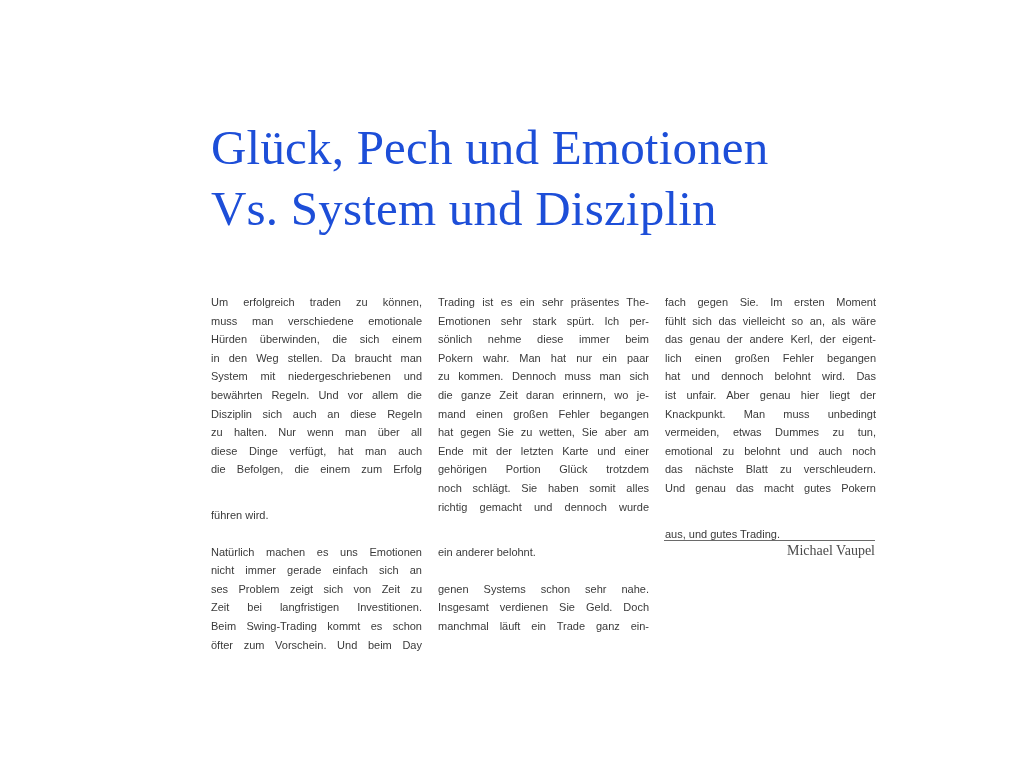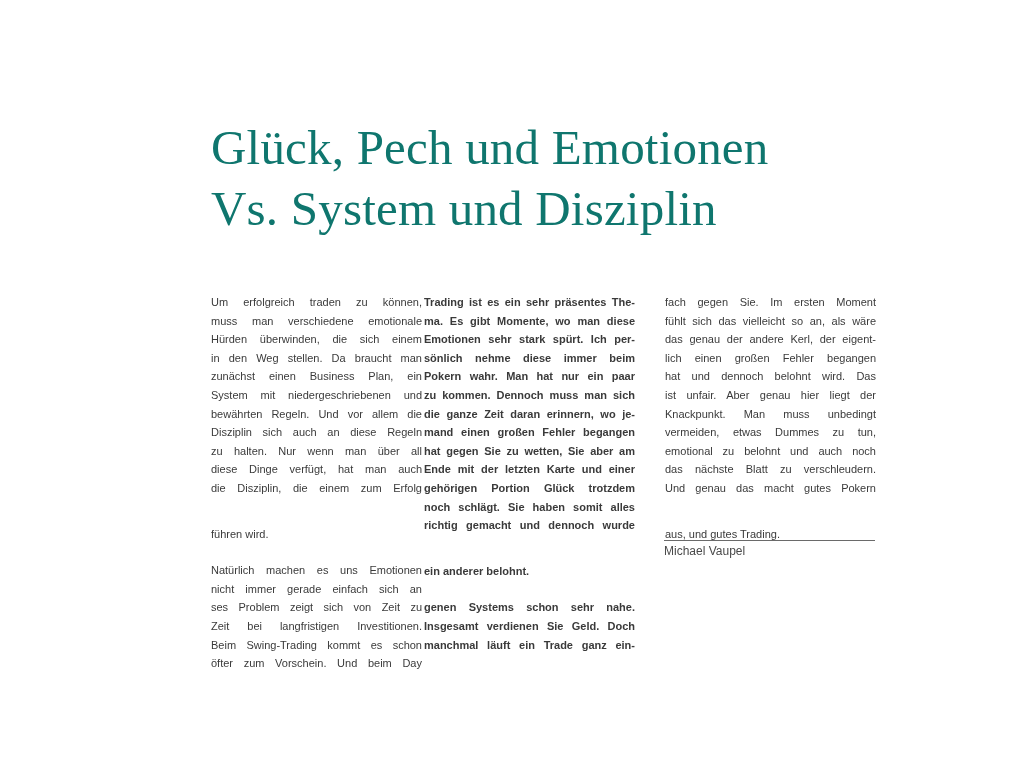--- a/index.html
+++ b/index.html
@@ -16,21 +16,21 @@
     }
     .title {
       position: absolute;
       left: 211px;
       top: 117px;
       margin: 0;
       font-family: "Liberation Serif", "DejaVu Serif", serif;
       font-weight: normal;
       font-size: 49px;
       line-height: 61px;
-      color: #0f766e;
+      color: #1d4ed8;
       letter-spacing: 0.2px;
     }
     .title span { display: block; white-space: nowrap; }
     .col {
       position: absolute;
       top: 293px;
       width: 211px;
       font-family: "Liberation Sans", "DejaVu Sans", sans-serif;
       font-size: 11px;
       line-height: 18.6px;
@@ -42,79 +42,77 @@
     .col p + p { margin-top: 18px; }
     .line {
       display: block;
       text-align: justify;
       text-align-last: justify;
       white-space: nowrap;
       height: 18.6px;
     }
     .line.last { text-align-last: left; margin-top: 27px; }
     .col1 { left: 211px; }
-    .col2 { left: 424px; font-weight: bold; }
+    .col2 { left: 438px; }
     .col3 { left: 665px; }
     .rule {
       position: absolute;
       left: 664px;
       top: 540px;
       width: 211px;
       height: 0;
       border-top: 1px solid #6a6a6a;
     }
     .signature {
       position: absolute;
       left: 664px;
       top: 543px;
       width: 211px;
-      text-align: left;
-      font-family: Liberation Sans, sans-serif;
-      font-size: 12px;
+      text-align: right;
+      font-family: Liberation Serif, serif;
+      font-size: 14px;
       line-height: 16px;
       color: #4a4a4a;
     }
   </style>
 </head>
 <body>
 
 <h1 class="title">
   <span>Glück, Pech und Emotionen</span>
   <span>Vs. System und Disziplin</span>
 </h1>
 
 <div class="col col1">
   <p>
     <span class="line">Um erfolgreich traden zu können,</span>
     <span class="line">muss man verschiedene emotionale</span>
     <span class="line">Hürden überwinden, die sich einem</span>
     <span class="line">in den Weg stellen. Da braucht man</span>
-    <span class="line">zunächst einen Business Plan, ein</span>
     <span class="line">System mit niedergeschriebenen und</span>
     <span class="line">bewährten Regeln. Und vor allem die</span>
     <span class="line">Disziplin sich auch an diese Regeln</span>
     <span class="line">zu halten. Nur wenn man über all</span>
     <span class="line">diese Dinge verfügt, hat man auch</span>
-    <span class="line">die Disziplin, die einem zum Erfolg</span>
+    <span class="line">die Befolgen, die einem zum Erfolg</span>
     <span class="line last">führen wird.</span>
   </p>
   <p>
     <span class="line">Natürlich machen es uns Emotionen</span>
     <span class="line">nicht immer gerade einfach sich an</span>
     <span class="line">ses Problem zeigt sich von Zeit zu</span>
     <span class="line">Zeit bei langfristigen Investitionen.</span>
     <span class="line">Beim Swing-Trading kommt es schon</span>
     <span class="line">öfter zum Vorschein. Und beim Day</span>
   </p>
 </div>
 
 <div class="col col2">
   <p>
     <span class="line">Trading ist es ein sehr präsentes The-</span>
-    <span class="line">ma. Es gibt Momente, wo man diese</span>
     <span class="line">Emotionen sehr stark spürt. Ich per-</span>
     <span class="line">sönlich nehme diese immer beim</span>
     <span class="line">Pokern wahr. Man hat nur ein paar</span>
     <span class="line">zu kommen. Dennoch muss man sich</span>
     <span class="line">die ganze Zeit daran erinnern, wo je-</span>
     <span class="line">mand einen großen Fehler begangen</span>
     <span class="line">hat gegen Sie zu wetten, Sie aber am</span>
     <span class="line">Ende mit der letzten Karte und einer</span>
     <span class="line">gehörigen Portion Glück trotzdem</span>
     <span class="line">noch schlägt. Sie haben somit alles</span>

